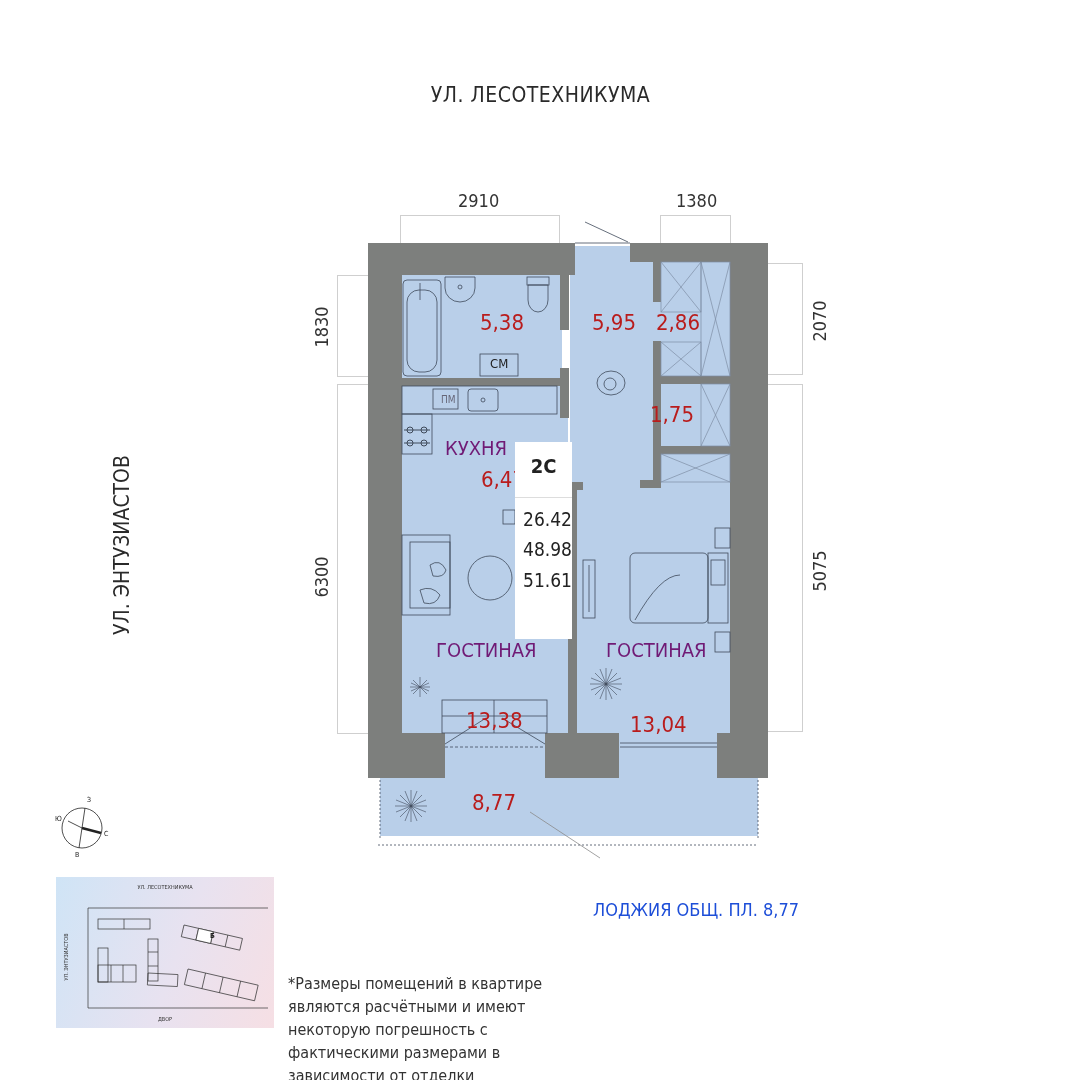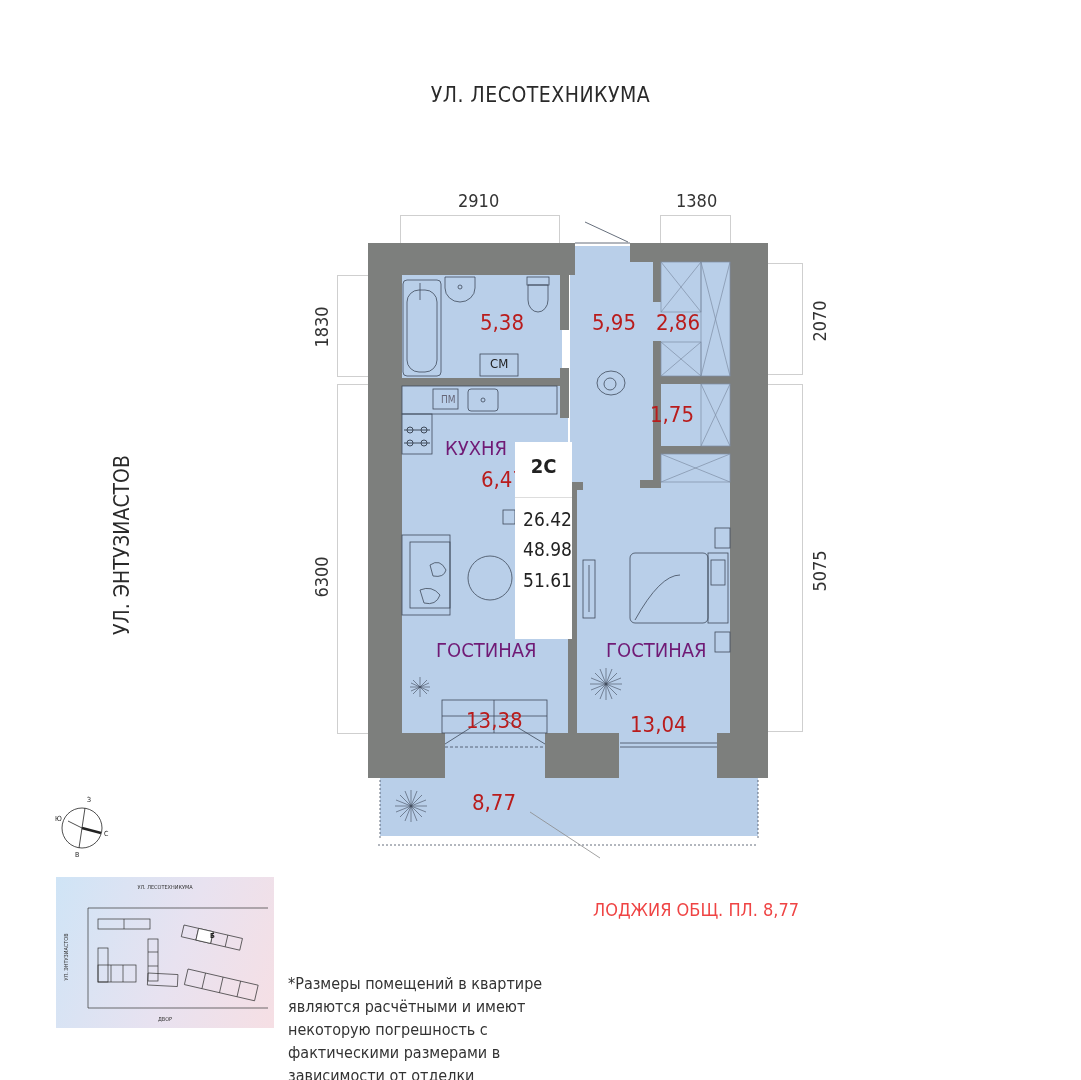--- a/index.html
+++ b/index.html
@@ -11,21 +11,21 @@
   .dim { font-size:18px; color:#333; white-space:nowrap; }
   .dim-v { transform:translate(-50%,-50%) rotate(-90deg); }
   .dimbox { border:1px solid #cfcfcf; box-sizing:border-box; }
   .plan { left:0; top:0; width:1081px; height:1080px; }
   .room-label { font-size:20px; color:#701a75; white-space:nowrap; text-align:center; }
   .area { font-size:22px; color:#b91c1c; white-space:nowrap; text-align:center; }
   .infobox { left:515px; top:442px; width:57px; height:197px; background:#fff; }
   .info-type { position:absolute; left:0; top:12px; width:57px; text-align:center; font-size:20px; font-weight:bold; }
   .info-line { position:absolute; left:0; width:57px; text-align:right; font-size:19px; }
   .note { left:288px; top:972px; width:270px; font-size:16px; line-height:23px; color:#333; }
-  .loggia-note { left:593px; top:897px; font-size:18px; line-height:26px; color:#ef4444; }
+  .loggia-note { left:593px; top:897px; font-size:18px; line-height:26px; color:#1d4ed8; }
   .minimap { left:56px; top:877px; width:218px; height:151px;
              background:linear-gradient(110deg,#cfe4f6 0%,#e8e2f0 55%,#f6dfe4 100%); }
   .mm-top { left:0; top:7px; width:218px; text-align:center; font-size:5.5px; color:#333; }
   .mm-bottom { left:0; top:139px; width:218px; text-align:center; font-size:5.5px; color:#333; }
   .mm-left { left:10px; top:80px; transform:translate(-50%,-50%) rotate(-90deg); font-size:5.5px; white-space:nowrap; color:#333; }
   .compass-lbl { font-size:7px; color:#222; }
 </style>
 </head>
 <body>
 

